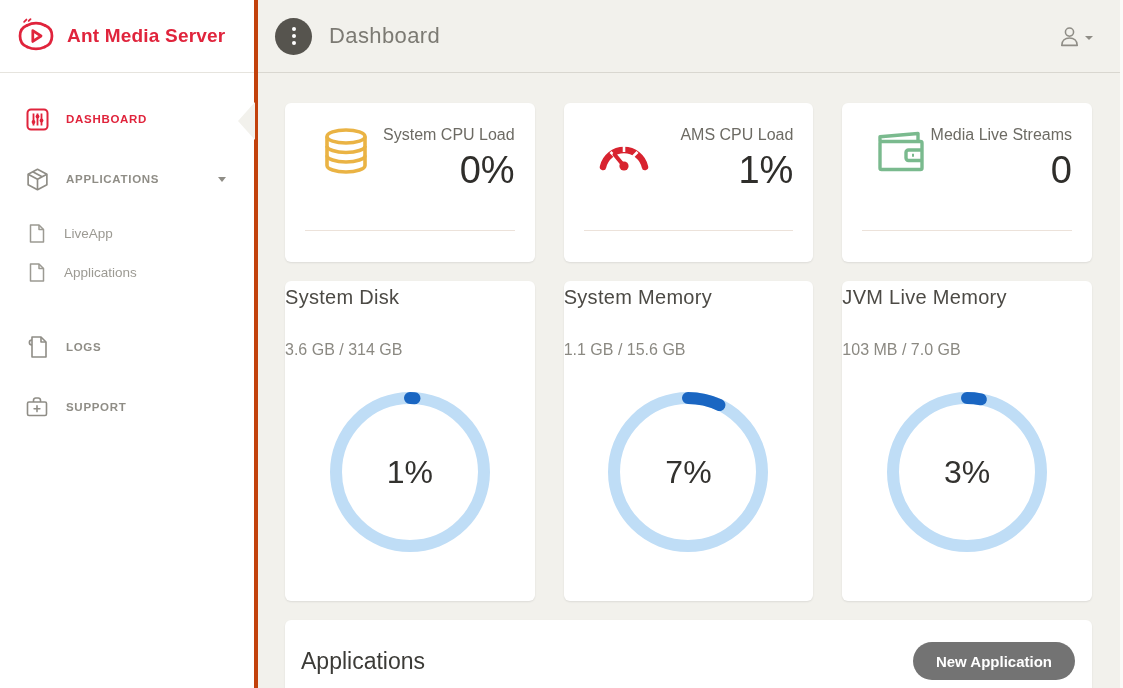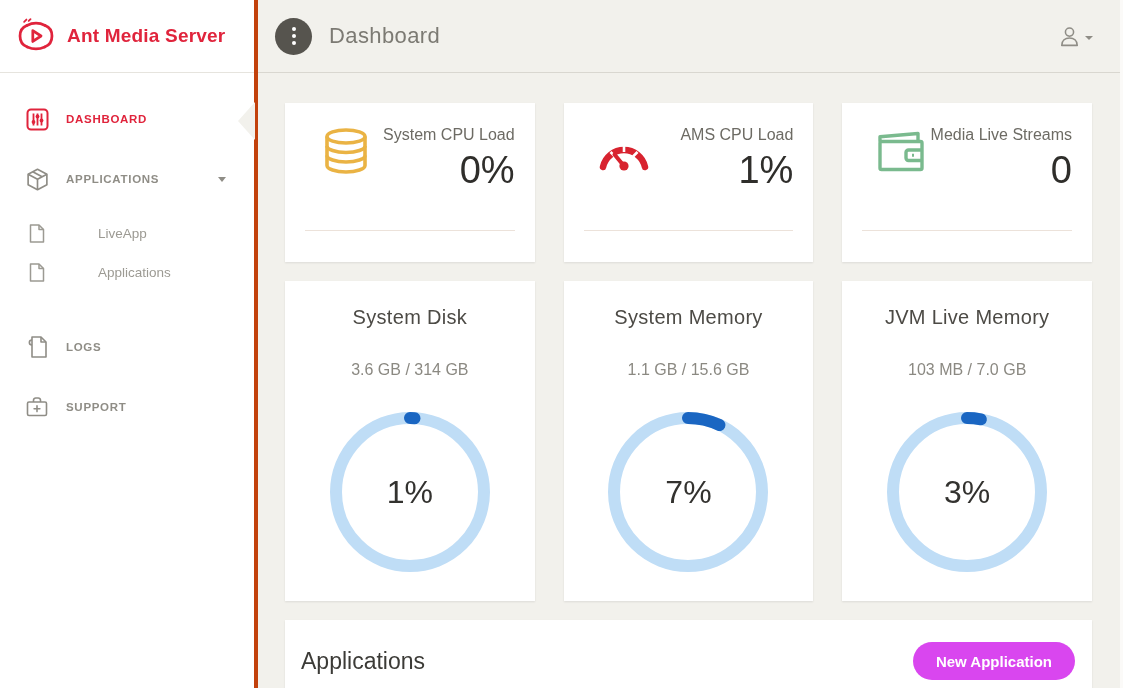--- a/index.html
+++ b/index.html
@@ -23,21 +23,21 @@
   .nav-item{
     display:flex;align-items:center;height:40px;padding-left:24px;
     color:#8f8d86;font-size:11.5px;font-weight:700;letter-spacing:.7px;cursor:pointer;position:relative;
   }
   .nav-item .nav-ico{width:26px;height:26px;display:flex;align-items:center;justify-content:center;margin-right:16px;}
   .nav-item.active{color:#e0243c;}
   .nav-gap{height:20px;}
   .nav-gap-sm{height:15px;}
   .sub-item{
     display:flex;align-items:center;height:39px;padding-left:29px;
-    color:#9c9a93;font-size:13.5px;font-weight:400;cursor:pointer;gap:34px;
+    color:#9c9a93;font-size:13.5px;font-weight:400;cursor:pointer;
   }
   .sub-item .nav-ico{width:18px;height:20px;margin-right:17px;display:flex;align-items:center;}
   .caret-down{
     width:0;height:0;border-left:4.5px solid transparent;border-right:4.5px solid transparent;
     border-top:5px solid #8f8d86;margin-left:auto;margin-right:28px;
   }
   .active-notch{
     position:absolute;right:-1px;top:3px;width:0;height:0;
     border-top:19px solid transparent;border-bottom:19px solid transparent;
     border-right:17px solid #f2f1ec;
@@ -55,46 +55,46 @@
   .dots-btn i{width:4px;height:4px;border-radius:50%;background:#fff;}
   .page-title{margin-left:17px;font-size:22px;color:#7c7a73;letter-spacing:.4px;}
   .user-menu{margin-left:auto;display:flex;align-items:center;cursor:pointer;}
   .user-caret{
     width:0;height:0;border-left:4px solid transparent;border-right:4px solid transparent;
     border-top:4.5px solid #8f8d86;margin-left:4px;margin-top:4px;
   }
   .content{padding:30px 31px 0 30px;}
   .grid3{display:grid;grid-template-columns:repeat(3,1fr);gap:29px;}
   .card{
-    background:#fff;border-radius:0;box-shadow:0 1px 2px rgba(0,0,0,.09);position:relative;
+    background:#fff;border-radius:6px;box-shadow:0 1px 2px rgba(0,0,0,.09);position:relative;
   }
   
   .stat-card{height:159px;}
   .stat-ico{position:absolute;left:33px;top:24px;}
   .stat-right{position:absolute;right:20px;top:21px;text-align:right;max-width:152px;}
   .stat-label{font-size:16px;line-height:22px;color:#6d6b64;}
   .stat-value{font-size:38px;color:#2f2e2b;font-weight:500;margin-top:3px;}
   .stat-sep{position:absolute;left:20px;right:20px;bottom:31px;border-top:1px solid #ece2da;}
   
   .gauge-row{margin-top:19px;}
-  .gauge-card{height:320px;text-align:center;padding-top:25px;box-sizing:border-box;}
+  .gauge-card{height:320px;text-align:left;padding-top:5px;box-sizing:border-box;}
   .gauge-title{font-size:20px;color:#4c4a45;letter-spacing:.3px;}
   .gauge-sub{font-size:16px;color:#8b8982;margin-top:32px;}
   .gauge-wrap{width:164px;height:164px;margin:31px auto 0;position:relative;}
   .gauge-wrap svg{display:block;}
   .gauge-value{
     position:absolute;inset:0;display:flex;align-items:center;justify-content:center;
     font-size:32px;color:#33322f;font-weight:500;
   }
   
   .apps-card{margin-top:19px;height:130px;padding:22px 17px 0 16px;box-sizing:border-box;}
   .apps-head{display:flex;align-items:center;justify-content:space-between;}
   .apps-title{font-size:23px;color:#3c3b37;font-weight:500;}
   .new-app-btn{
-    height:38px;padding:0 23px;border:none;border-radius:19px;background:#d946ef;
+    height:38px;padding:0 23px;border:none;border-radius:19px;background:#737373;
     color:#fff;font-size:15px;font-weight:700;cursor:pointer;font-family:"Liberation Sans",sans-serif;
   }
   .scroll-strip{position:absolute;right:0;top:0;bottom:0;width:3px;background:#fbfaf8;z-index:3;}
 </style>
 </head>
 <body>
 
 <div class="sidebar">
   <div class="logo-area">
     <svg class="logo-icon" viewBox="0 0 46 40" fill="none" stroke="#e0243c" stroke-width="3" stroke-linecap="round" stroke-linejoin="round">

